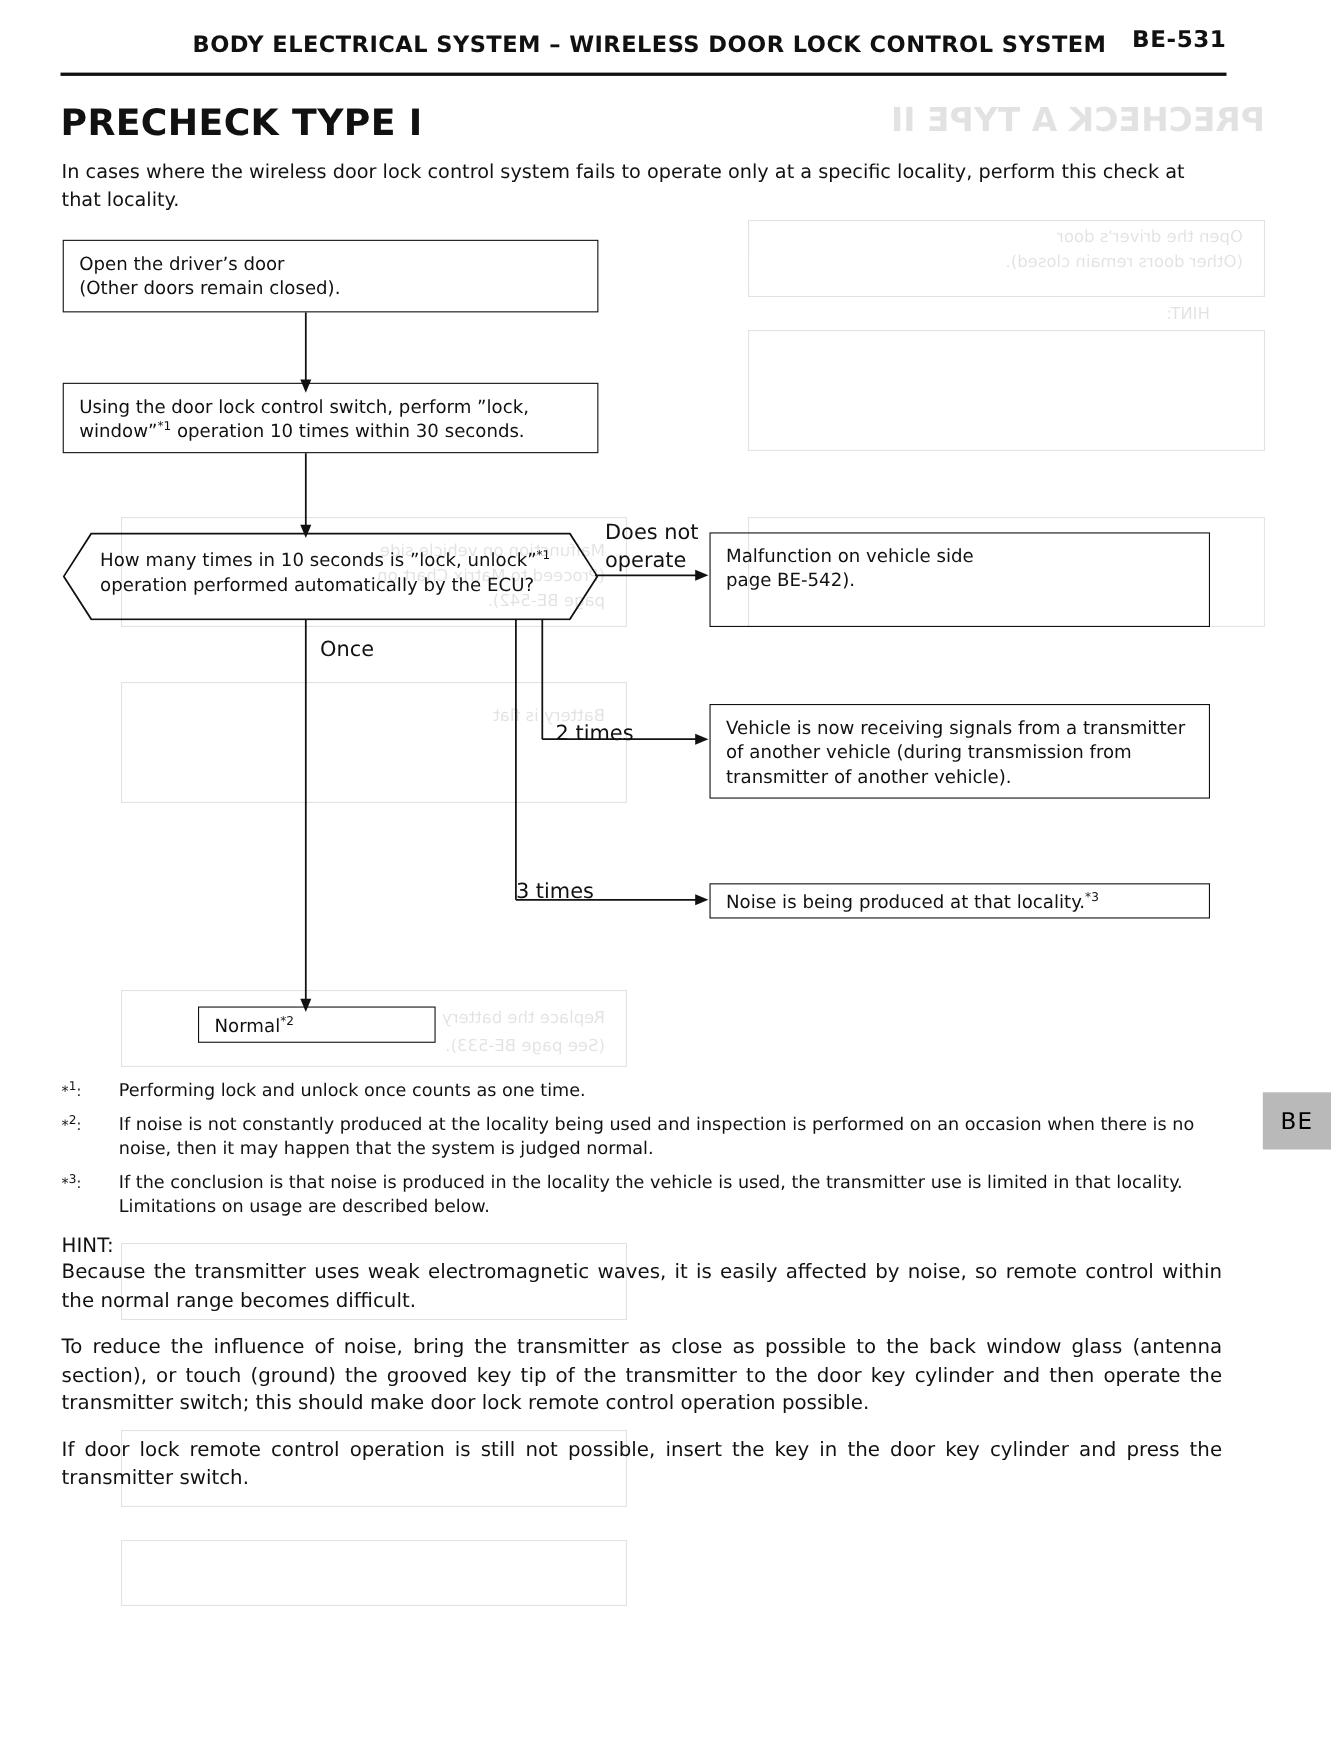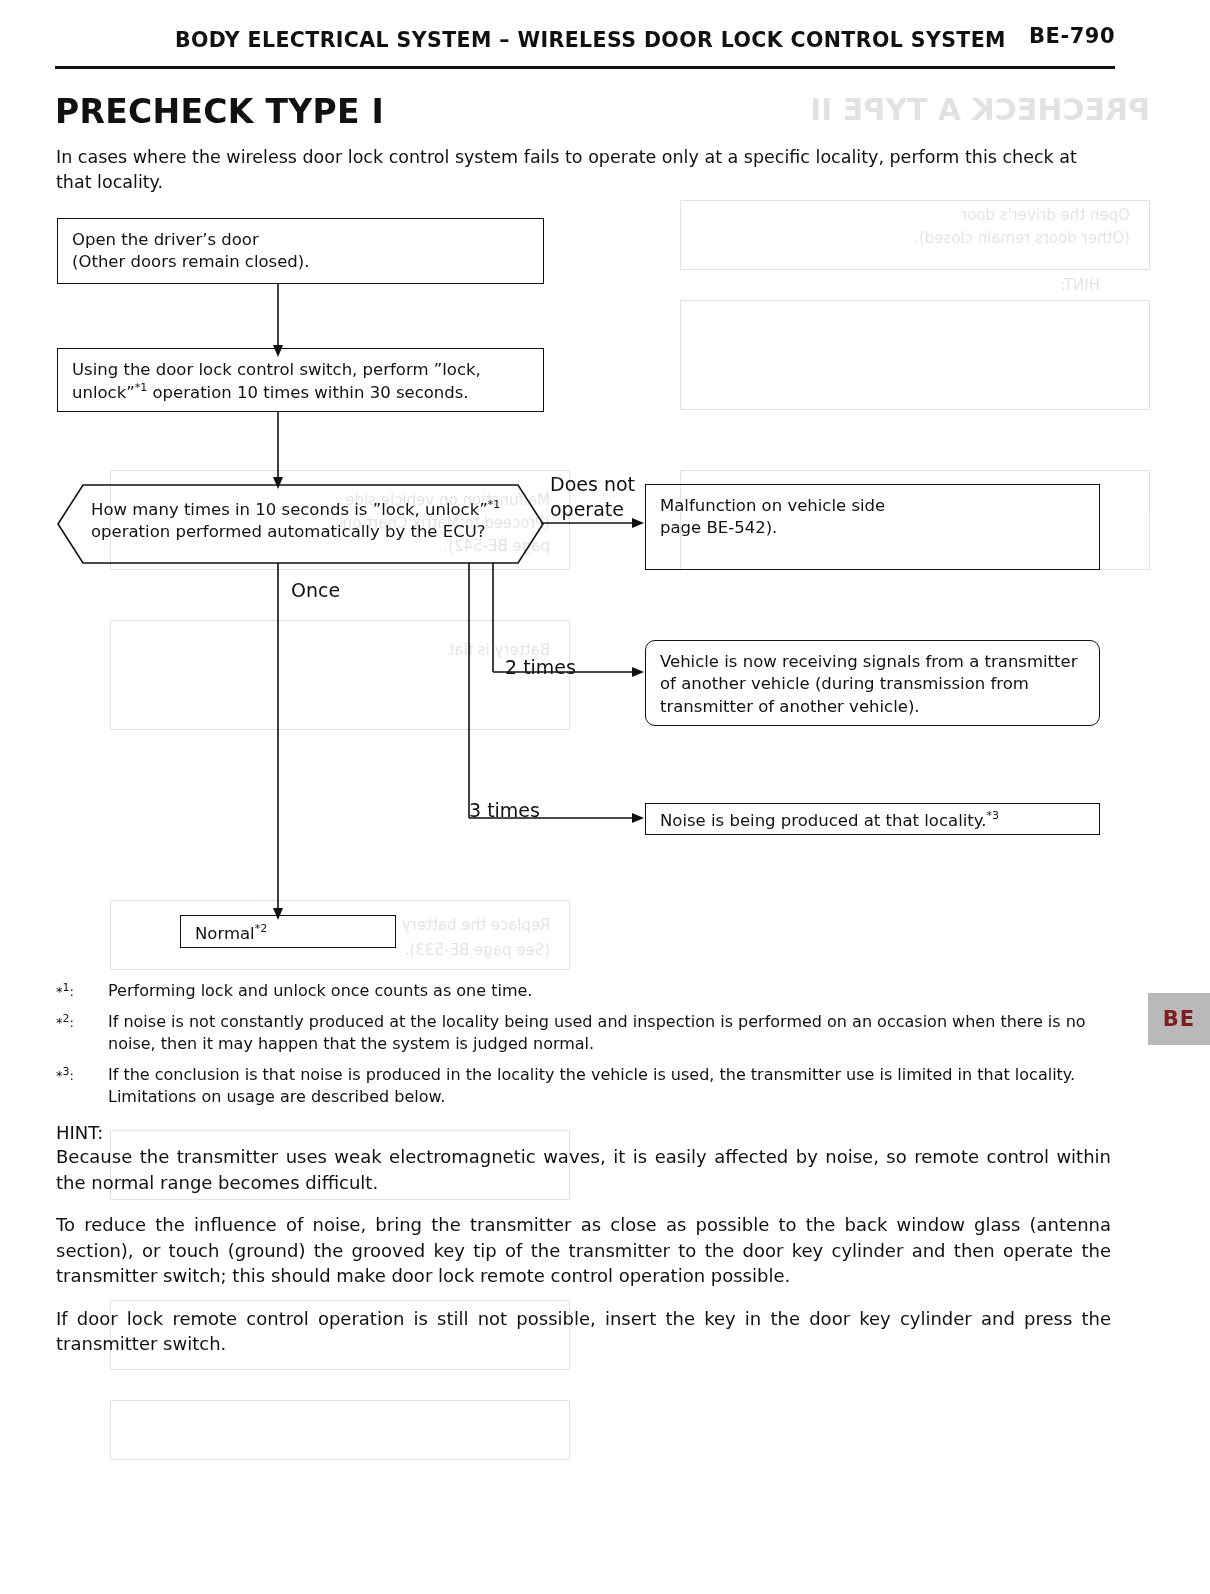--- a/index.html
+++ b/index.html
@@ -167,23 +167,23 @@
     position: absolute;
     right: 0;
     top: 993px;
     width: 62px;
     height: 52px;
     background: #b9b9b9;
     display: flex;
     align-items: center;
     justify-content: center;
     font-size: 21px;
-    font-weight: bold;
+    font-weight: normal;
     letter-spacing: 1px;
-    color: #7f1d1d;
+    color: #000000;
   }
 
   
   .ghost {
     position: absolute;
     inset: 0;
     opacity: 0.11;
     transform: scaleX(-1);
     pointer-events: none;
     color: #000;
@@ -230,21 +230,21 @@
     <div class="gbox" style="left:640px; top:900px; width:460px; height:70px;"></div>
     <div class="gtext" style="left:660px; top:915px;">Replace the battery</div>
     <div class="gtext" style="left:660px; top:940px;">(See page BE-533).</div>
     <div class="gbox" style="left:640px; top:1130px; width:460px; height:70px;"></div>
     <div class="gbox" style="left:640px; top:1300px; width:460px; height:70px;"></div>
     <div class="gbox" style="left:640px; top:1400px; width:460px; height:60px;"></div>
   </div>
 
   <div class="header">
     <div class="header-title">BODY ELECTRICAL SYSTEM – WIRELESS DOOR LOCK CONTROL SYSTEM</div>
-    <div class="header-page">BE-790</div>
+    <div class="header-page">BE-531</div>
   </div>
   <div class="header-rule"></div>
 
   <div class="main-title">PRECHECK TYPE I</div>
   <div class="intro">In cases where the wireless door lock control system fails to operate only at a specific locality, perform this check at that locality.</div>
 
   <svg class="flow" viewBox="0 0 1210 1594">
 
     <line x1="278" y1="284" x2="278" y2="349" stroke="#111" stroke-width="1.6"></line>
     <polygon points="278,357 273,345 283,345" fill="#111"></polygon>
@@ -268,21 +268,21 @@
   </svg>
 
   <div class="box" style="left:57px; top:218px; width:487px; height:66px;">
     <div>Open the driver’s door</div>
     <div>(Other doors remain closed).</div>
   </div>
 
   <div class="box" style="left:57px; top:348px; width:487px; height:64px;">
     <div>Using the door lock control switch, perform ”lock,</div>
     <div>
-      <span>unlock”</span><sup>*1</sup><span> operation 10 times within 30 seconds.</span>
+      <span>window”</span><sup>*1</sup><span> operation 10 times within 30 seconds.</span>
     </div>
   </div>
 
   <div class="hexbox" style="left:57px; top:484px; width:487px; height:80px;">
     <svg class="hex-svg" width="487" height="80" viewBox="0 0 487 80">
       <polygon points="26,1 461,1 486,40 461,79 26,79 1,40" fill="none" stroke="#111" stroke-width="1.6"></polygon>
     </svg>
     <div class="hex-text">
       <div>
         <span>How many times in 10 seconds is ”lock, unlock”</span><sup>*1</sup>
@@ -297,21 +297,21 @@
   </div>
   <div class="flow-label" style="left:291px; top:578px;">Once</div>
   <div class="flow-label" style="left:505px; top:655px;">2 times</div>
   <div class="flow-label" style="left:469px; top:798px;">3 times</div>
 
   <div class="box" style="left:645px; top:484px; width:455px; height:86px;">
     <div>Malfunction on vehicle side</div>
     <div>page BE-542).</div>
   </div>
 
-  <div class="box" style="left:645px; top:640px; width:455px; height:86px;border-radius:10px;">
+  <div class="box" style="left:645px; top:640px; width:455px; height:86px;">
     <div>Vehicle is now receiving signals from a transmitter</div>
     <div>of another vehicle (during transmission from</div>
     <div>transmitter of another vehicle).</div>
   </div>
 
   <div class="box" style="left:645px; top:803px; width:455px; height:32px; padding-top:5px;">
     <span>Noise is being produced at that locality.</span><sup>*3</sup>
   </div>
 
   <div class="box" style="left:180px; top:915px; width:216px; height:33px; padding-top:6px;">

